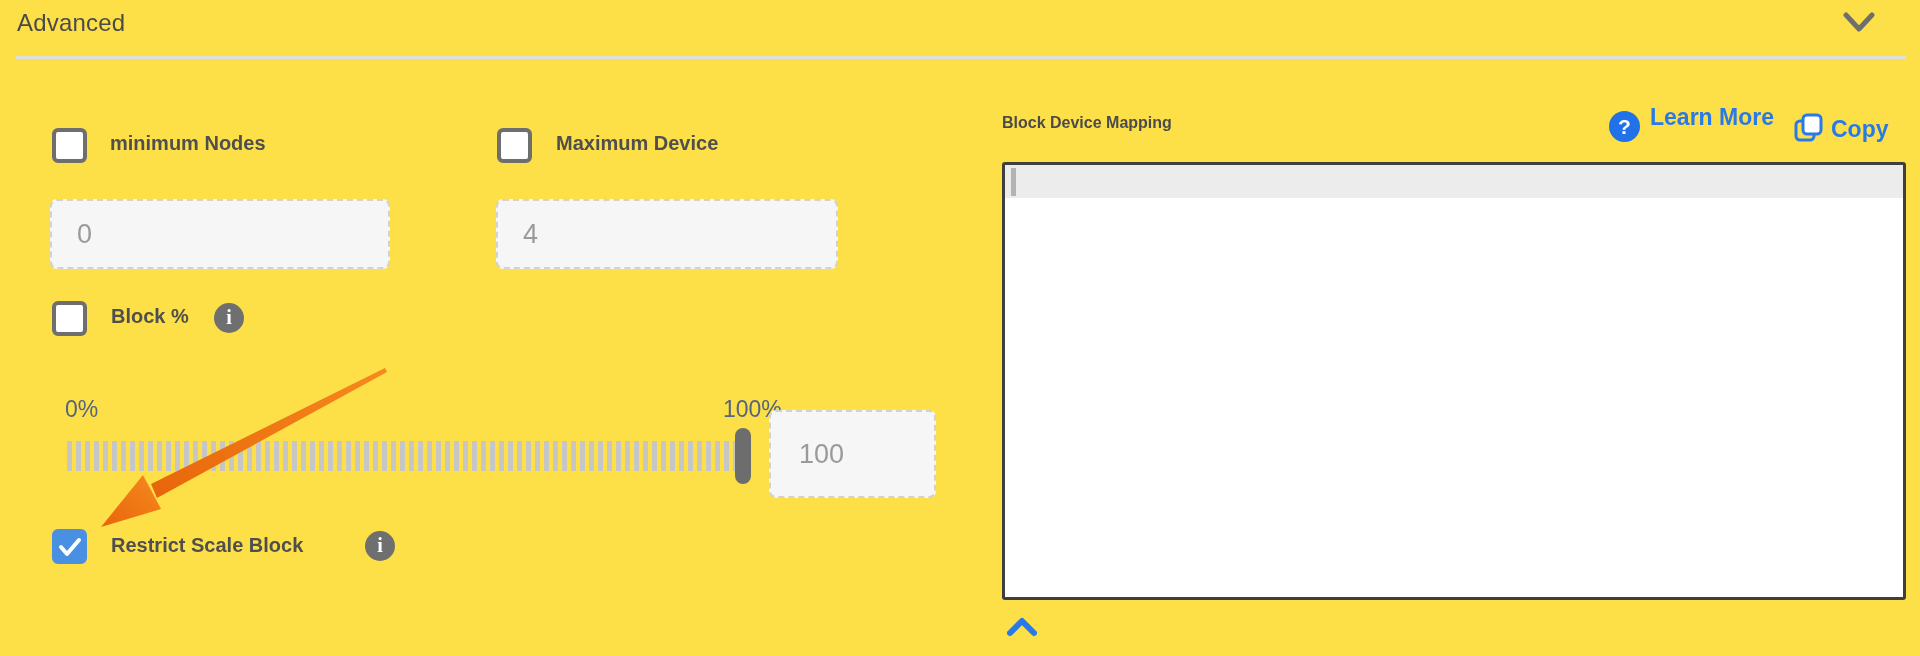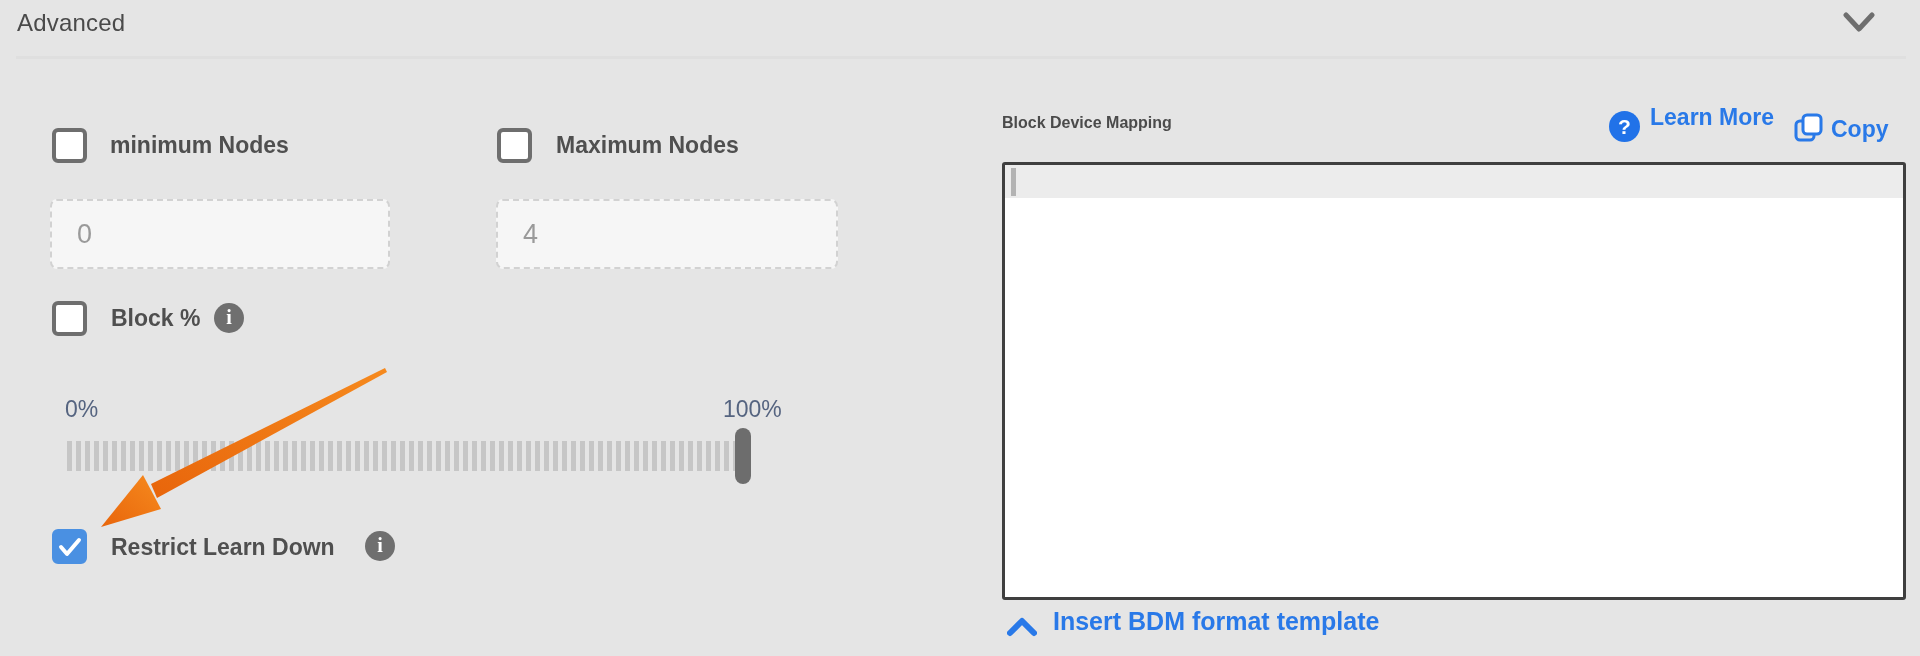--- a/index.html
+++ b/index.html
@@ -1,19 +1,19 @@
 <!DOCTYPE html>
 <html><head>
 <meta charset="utf-8">
 <style>
   * { margin:0; padding:0; box-sizing:border-box; }
   html,body { background:#fff; }
   body { font-family:"Liberation Sans", sans-serif; color:#4a4a4a; }
   .screen {
-    position:relative; width:1920px; height:656px; background:#e5e5e5; overflow:hidden;
+    position:relative; width:1920px; height:656px; background:#fde047; overflow:hidden;
   }
 
   
   .adv-title {
     position:absolute; left:17px; top:9px;
     font-size:24px; font-weight:500; color:#4a4a4a; letter-spacing:.2px;
   }
   .header-chevron { position:absolute; left:1843px; top:12px; width:32px; height:22px; cursor:pointer; }
   .divider {
     position:absolute; left:16px; top:56px; width:1890px; height:3px; background:#dfdfdf;
@@ -22,21 +22,21 @@
   
   .cb {
     position:absolute; width:35px; height:35px;
     border:4px solid #6e6e6e; border-radius:6px; background:#fff; cursor:pointer;
   }
   .cb.checked { border-color:#4a90e2; background:#4a90e2; }
   .cb.checked svg { display:block; }
   .cb svg { display:none; position:absolute; left:2px; top:3px; }
 
   .cb-label {
-    position:absolute; font-size:23px; font-weight:600; color:#4f4f4f; white-space:nowrap;
+    position:absolute; font-size:20px; font-weight:600; color:#4f4f4f; white-space:nowrap;
   }
 
   .info-icon {
     position:absolute; width:30px; height:30px; border-radius:50%;
     background:#6f6f6f; color:#fff; text-align:center;
     font-family:"Liberation Serif", serif; font-weight:700; font-style:normal;
     font-size:20px; line-height:29px; cursor:pointer; user-select:none;
   }
 
   
@@ -104,43 +104,44 @@
   <div class="divider"></div>
 
   <div class="cb" style="left:52px; top:128px;">
     
   </div>
   <div class="cb-label" style="left:110px; top:132px;">minimum Nodes</div>
 
   <div class="cb" style="left:497px; top:128px;">
     
   </div>
-  <div class="cb-label" style="left:556px; top:132px;">Maximum Nodes</div>
+  <div class="cb-label" style="left:556px; top:132px;">Maximum Device</div>
 
   <input class="dash-input" style="left: 50px; top: 199px; width: 340px; height: 70px;" readonly="" value="0">
   <input class="dash-input" style="left: 496px; top: 199px; width: 342px; height: 70px;" readonly="" value="4">
 
   <div class="cb" style="left:52px; top:301px;">
     
   </div>
   <div class="cb-label" style="left:111px; top:305px;">Block %</div>
   <div class="info-icon" style="left:214px; top:303px;">i</div>
 
   <div class="slider-label" style="left:65px; top:396px;">0%</div>
   <div class="slider-label" style="left:680px; top:396px;margin-left:43px;">100%</div>
   <div class="slider-track">
     <div class="slider-handle"></div>
   </div>
+  <input class="dash-input" style="left: 769px; top: 410px; width: 167px; height: 88px; padding-left: 28px;" readonly="" value="100">
 
   <div class="cb checked" style="left:52px; top:529px;">
     <svg width="24" height="22" viewBox="0 0 24 22">
         <polyline points="3,11 9,18 21,4" fill="none" stroke="#fff" stroke-width="4" stroke-linecap="round" stroke-linejoin="round"></polyline>
       </svg>
   </div>
-  <div class="cb-label" style="left:111px; top:534px;">Restrict Learn Down</div>
+  <div class="cb-label" style="left:111px; top:534px;">Restrict Scale Block</div>
   <div class="info-icon" style="left:365px; top:531px;">i</div>
 
   <svg class="arrow-overlay" width="320" height="190" viewBox="0 0 320 190">
     <defs>
       <linearGradient id="arrowGrad" x1="1" y1="0" x2="0" y2="1">
         <stop offset="0" stop-color="#f68a1e"></stop>
         <stop offset="1" stop-color="#e8650b"></stop>
       </linearGradient>
     </defs>
     <polygon points="305,10 71,126 77,140 307,14" fill="url(#arrowGrad)"></polygon>
@@ -161,15 +162,14 @@
   <div class="bdm-editor">
     <div class="editor-active-line">
       <div class="editor-caret"></div>
     </div>
     <span></span>
   </div>
 
   <svg class="insert-chevron" viewBox="0 0 30 20">
     <polyline points="3,16 15,4 27,16" fill="none" stroke="#2979e8" stroke-width="6" stroke-linecap="round" stroke-linejoin="round"></polyline>
   </svg>
-  <div class="link insert-link">Insert BDM format template</div>
 
 </div>
 
 </body></html>

